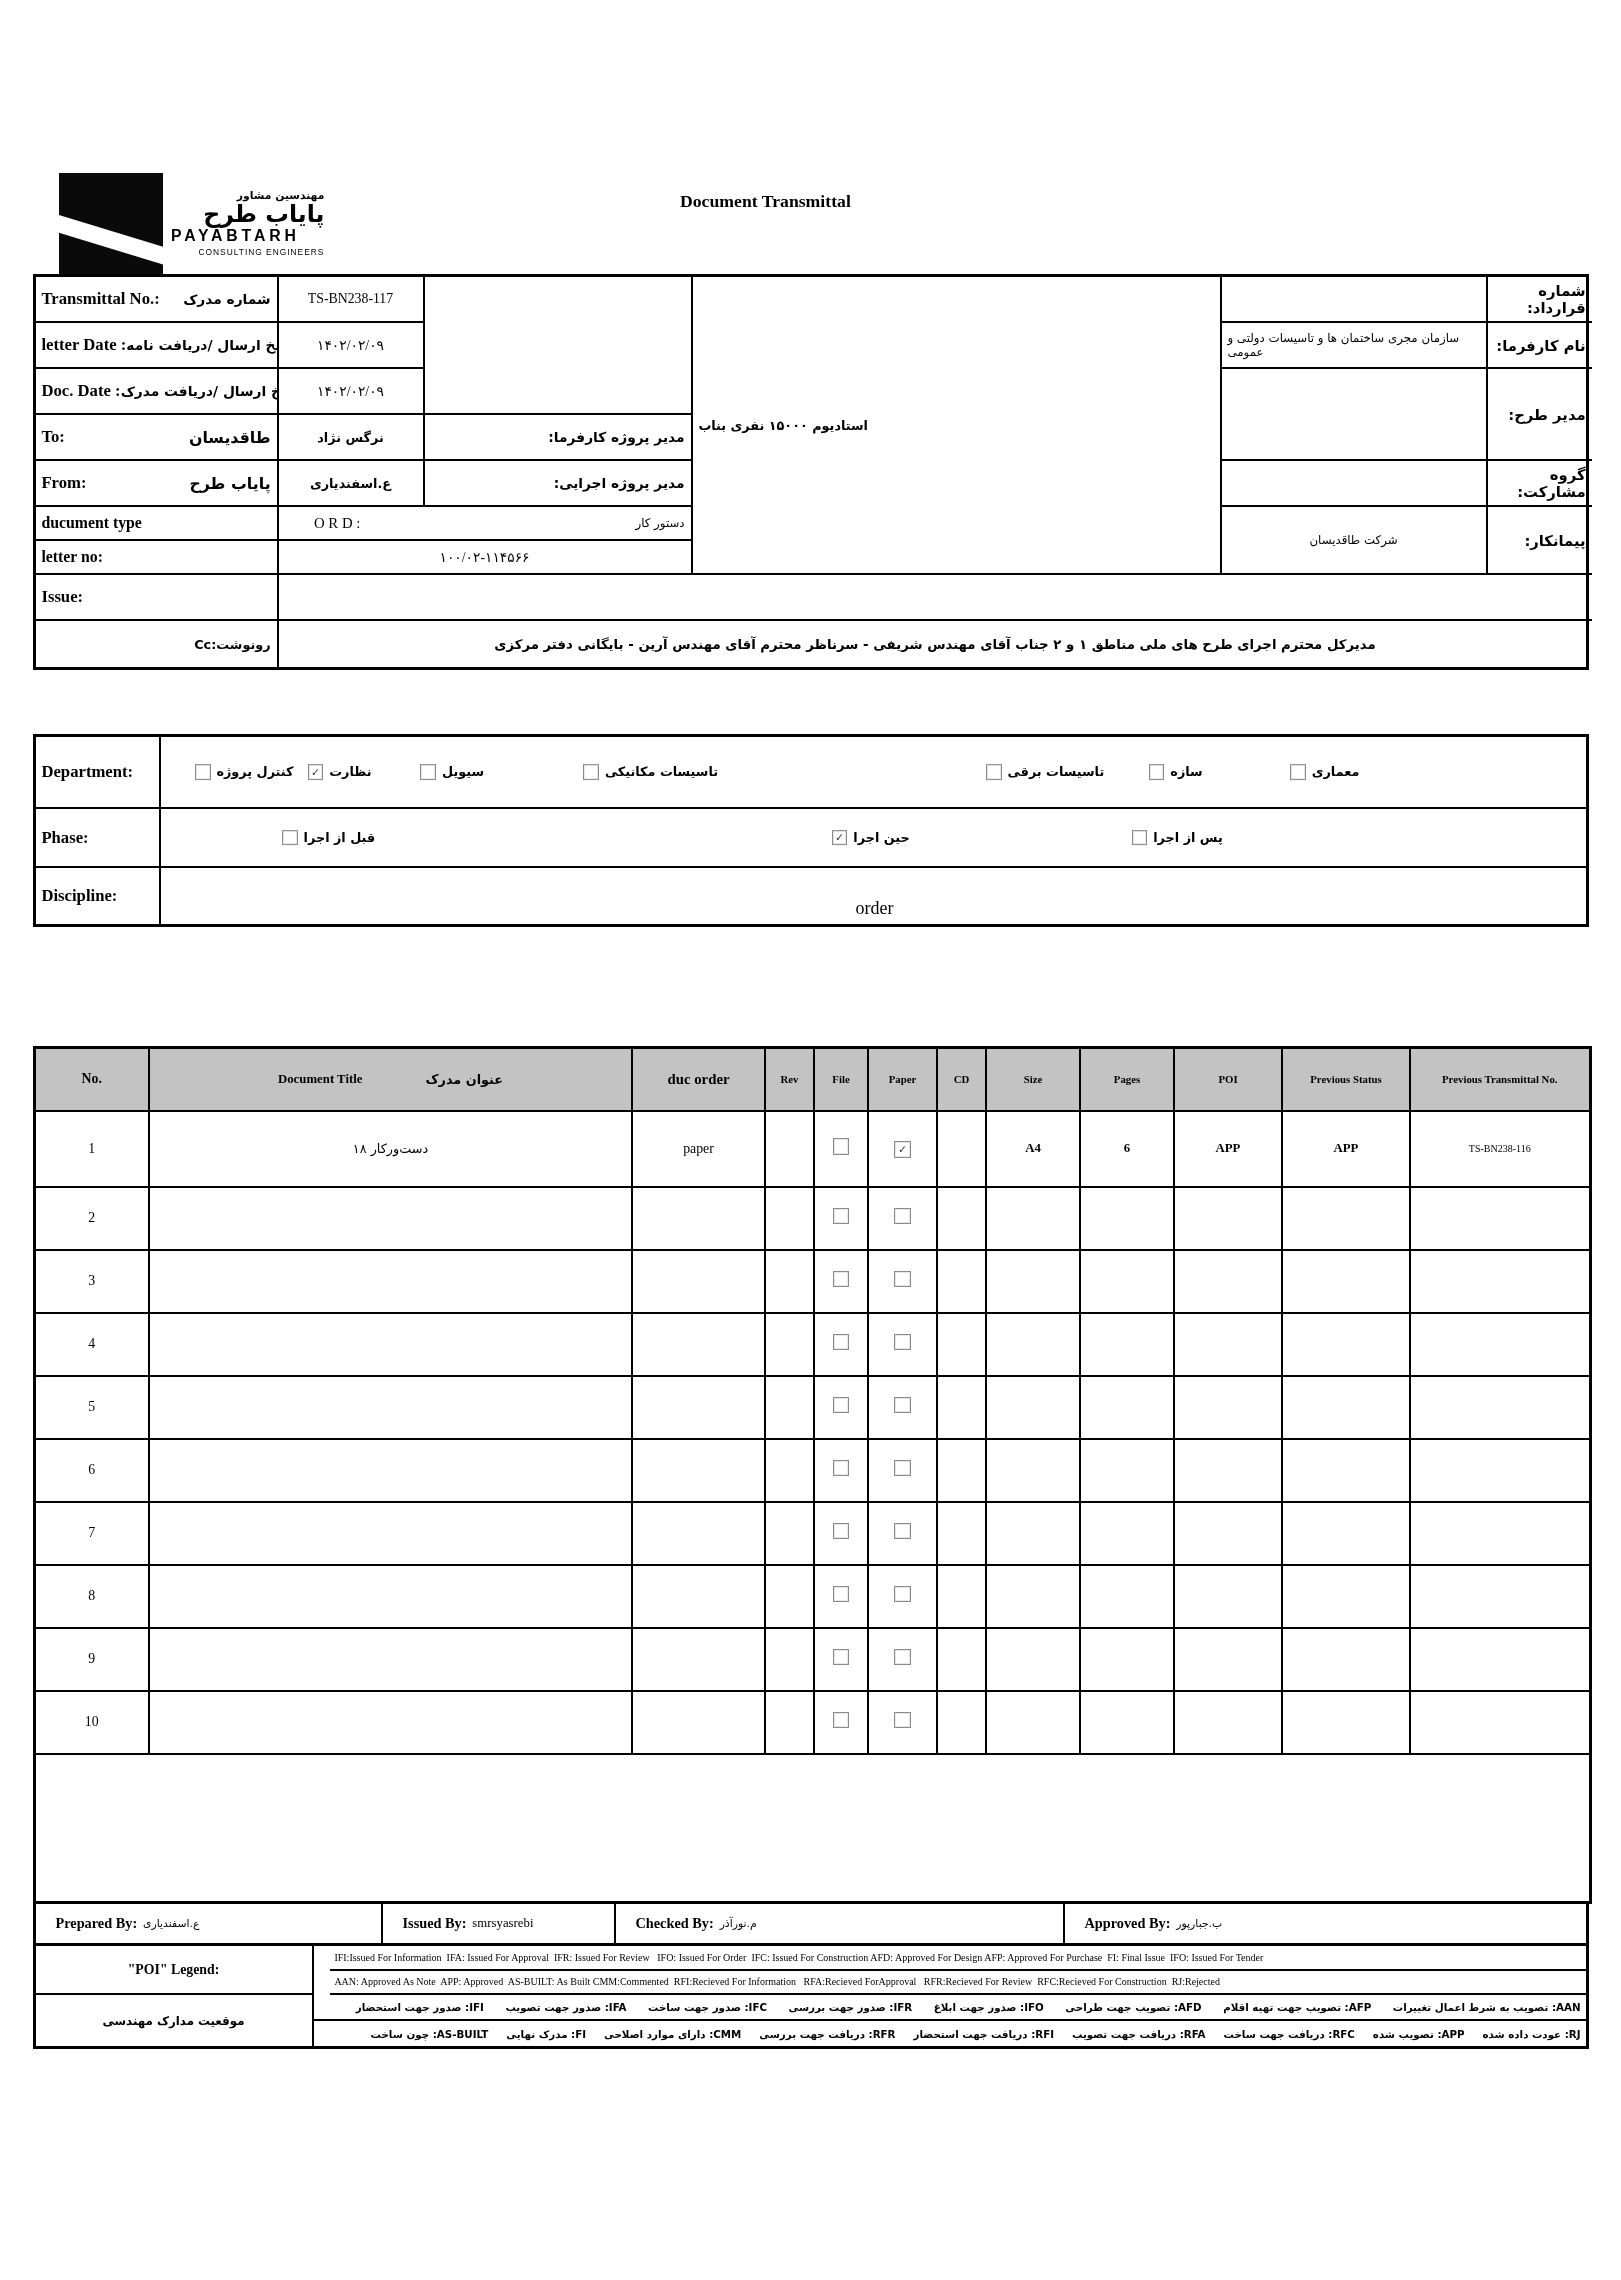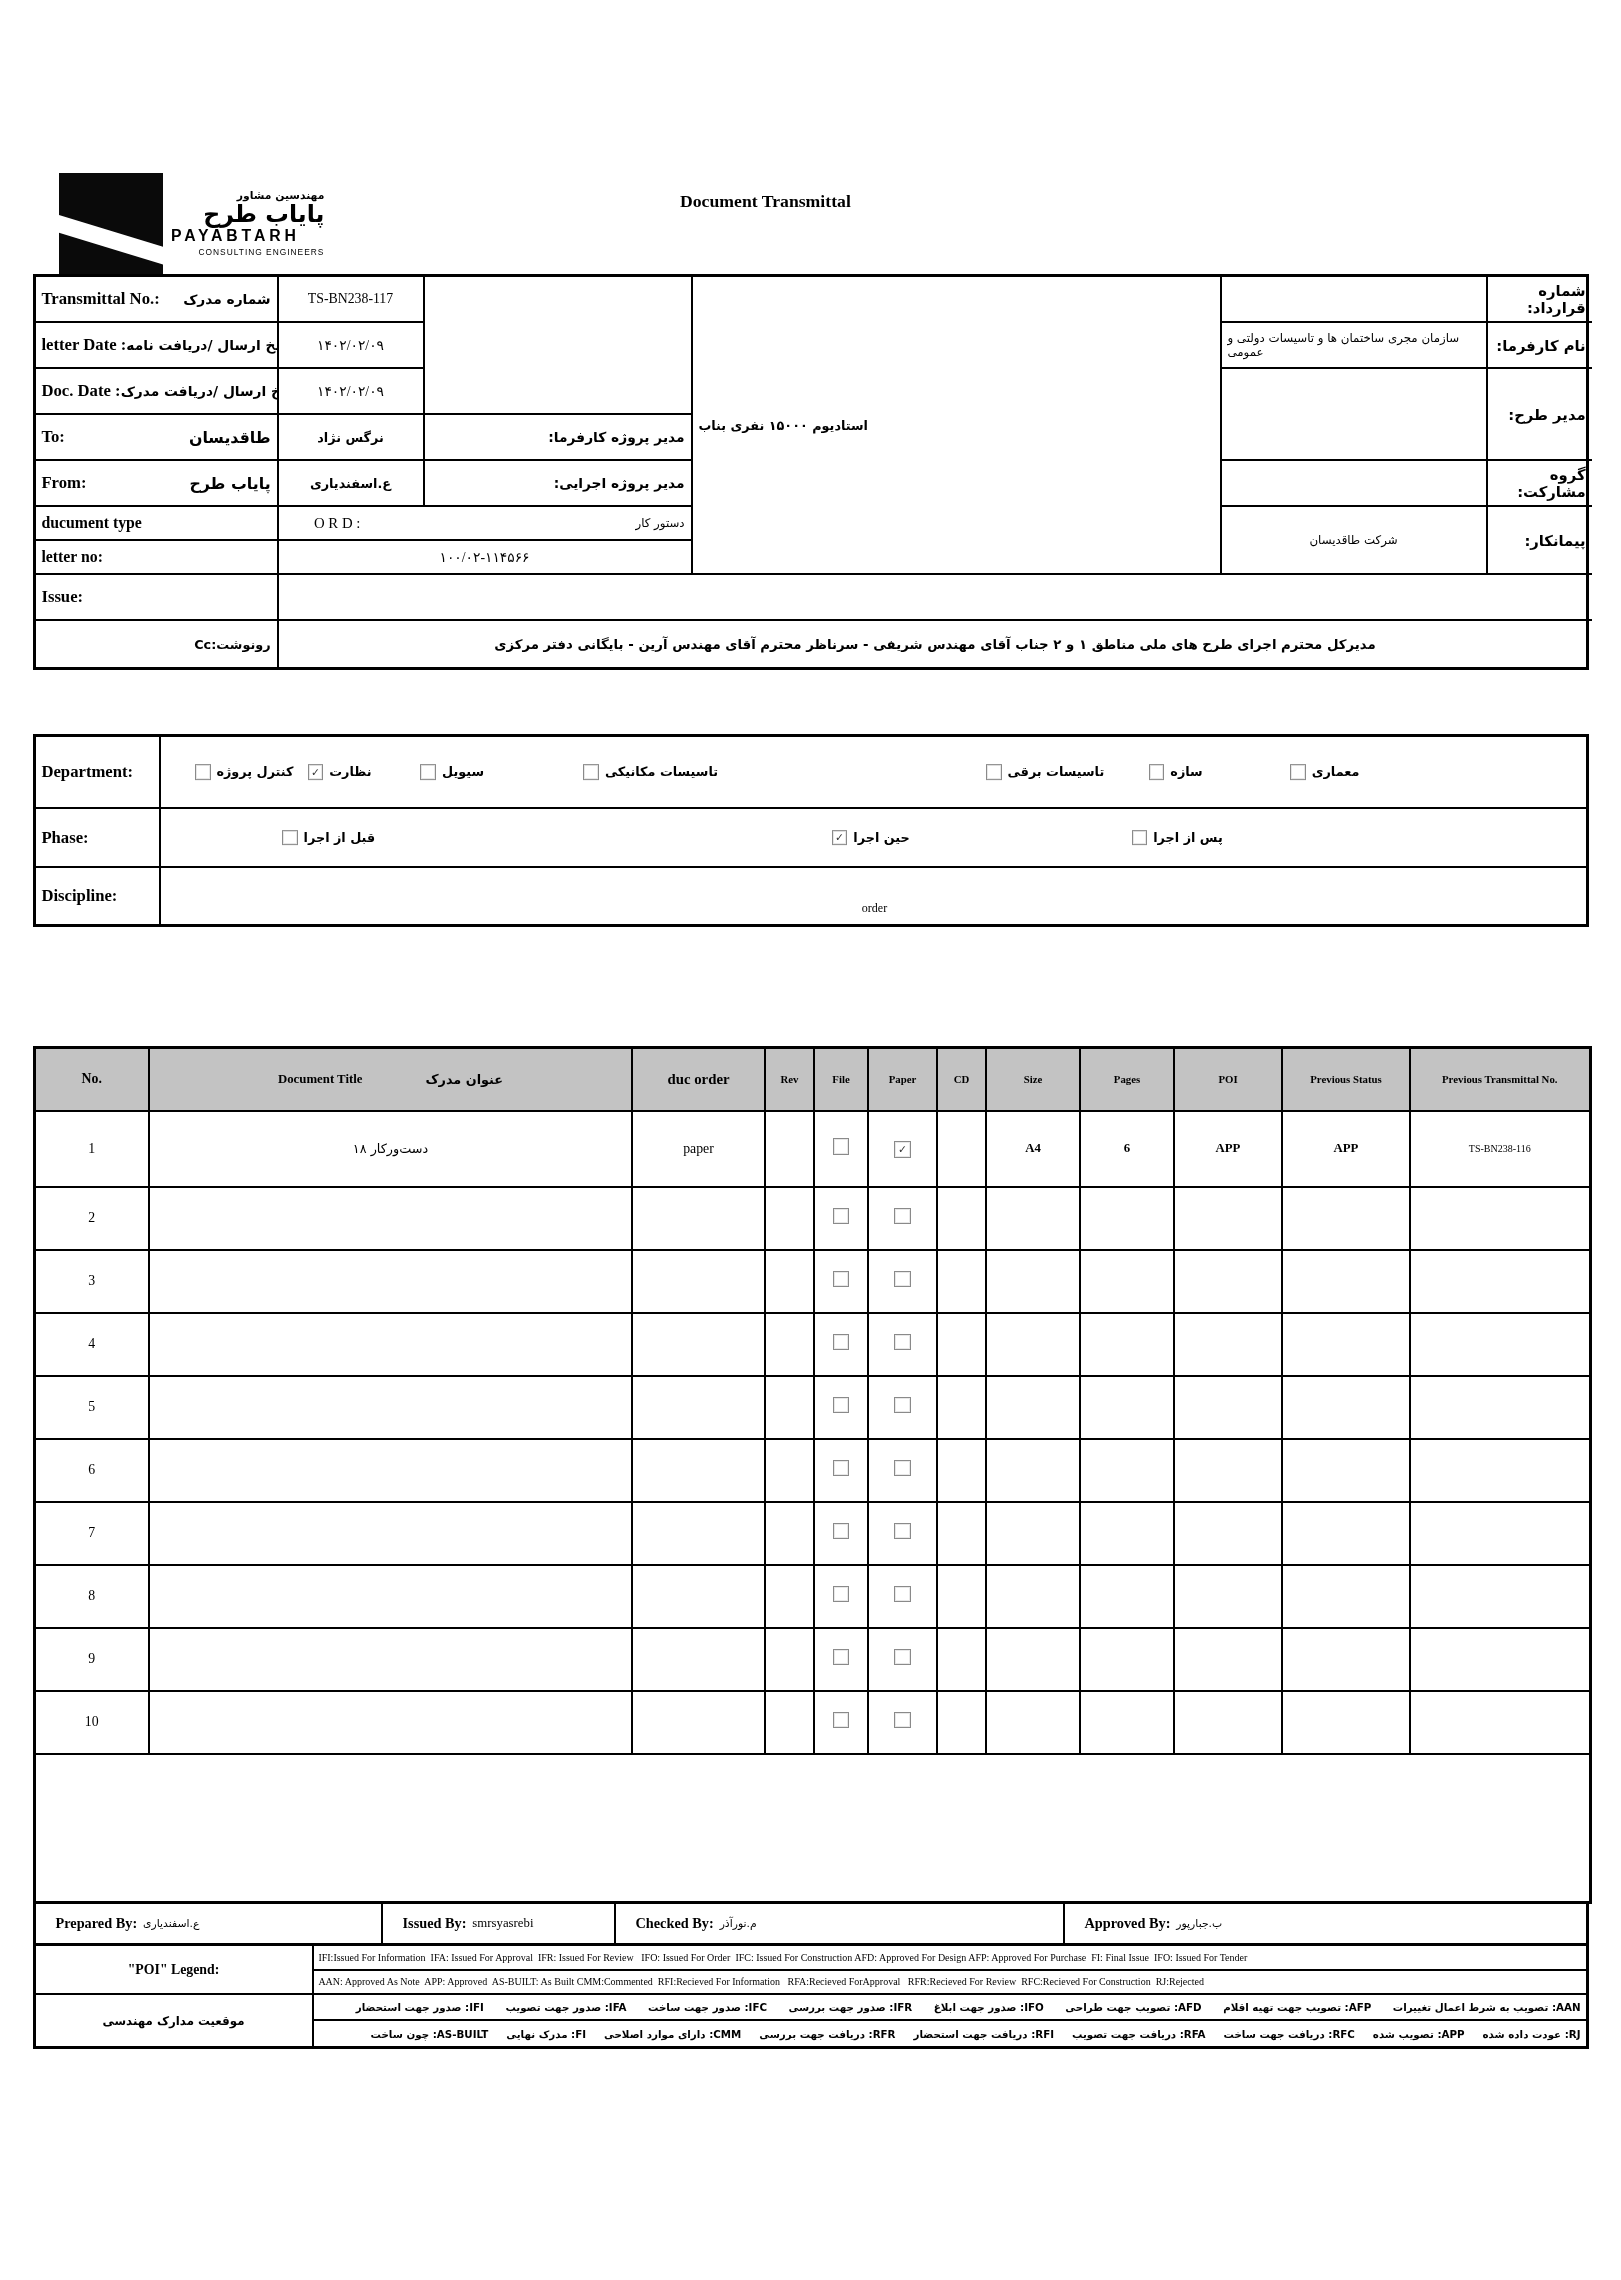--- a/index.html
+++ b/index.html
@@ -54,21 +54,21 @@
   #dept-items .chk-item:nth-child(1){left:2.4%;}
   #dept-items .chk-item:nth-child(2){left:10.3%;}
   #dept-items .chk-item:nth-child(3){left:18.2%;}
   #dept-items .chk-item:nth-child(4){left:29.6%;}
   #dept-items .chk-item:nth-child(5){left:57.8%;}
   #dept-items .chk-item:nth-child(6){left:69.2%;}
   #dept-items .chk-item:nth-child(7){left:79.1%;}
   #phase-items .chk-item:nth-child(1){left:8.5%;}
   #phase-items .chk-item:nth-child(2){left:47%;}
   #phase-items .chk-item:nth-child(3){left:68%;}
-  .disc-val{justify-content:center;font-size:12px;margin-top:24px;}
+  .disc-val{justify-content:center;font-size:18px;margin-top:24px;}
 
   
   .doc-table{position:absolute;left:32.5px;top:1046px;width:1556px;border-collapse:collapse;table-layout:fixed;}
   .doc-table th,.doc-table td{border:2px solid #000;text-align:center;vertical-align:middle;
       overflow:hidden;padding:0 3px;}
   .doc-table{border:3px solid #000;}
   .doc-table thead tr{height:63px;background:#c3c3c3;}
   .doc-table th{font-size:12.8px;font-weight:bold;}
   .doc-table th.small-h{font-size:10.8px;}
   .doc-table tbody tr{height:63px;}
@@ -90,21 +90,21 @@
   .sig-grid > div:last-child{border-right:none;}
   .sig-lbl{font-size:14.3px;font-weight:bold;white-space:nowrap;}
   .sig-val{font-size:10.8px;}
   .legend-grid{display:grid;grid-template-columns:278px auto;grid-template-rows:24.6px 24.6px 25.6px 25.6px;}
   .legend-grid > div{border-right:2px solid #000;border-bottom:2px solid #000;box-sizing:border-box;
       display:flex;align-items:center;overflow:hidden;}
   .legend-grid > div.no-bb{border-bottom:none;}
   .legend-grid > div.content{border-right:none;padding:0 4.9px;}
   .lg-label{justify-content:center;font-size:13.8px;font-weight:bold;}
   .lg-label-fa{justify-content:center;font-size:11.8px;font-weight:bold;direction:rtl;}
-  .lg-en{font-size:10px;white-space:pre;}
+  .lg-en{font-size:10px;white-space:pre;margin-left:16px;}
   .lg-fa{font-size:10.3px;white-space:pre;direction:rtl;font-weight:bold;}
 </style>
 </head>
 <body>
 
 <div class="page">
 
   <div class="brand">
     <div class="logo-box">
       <div class="swoosh"></div>

